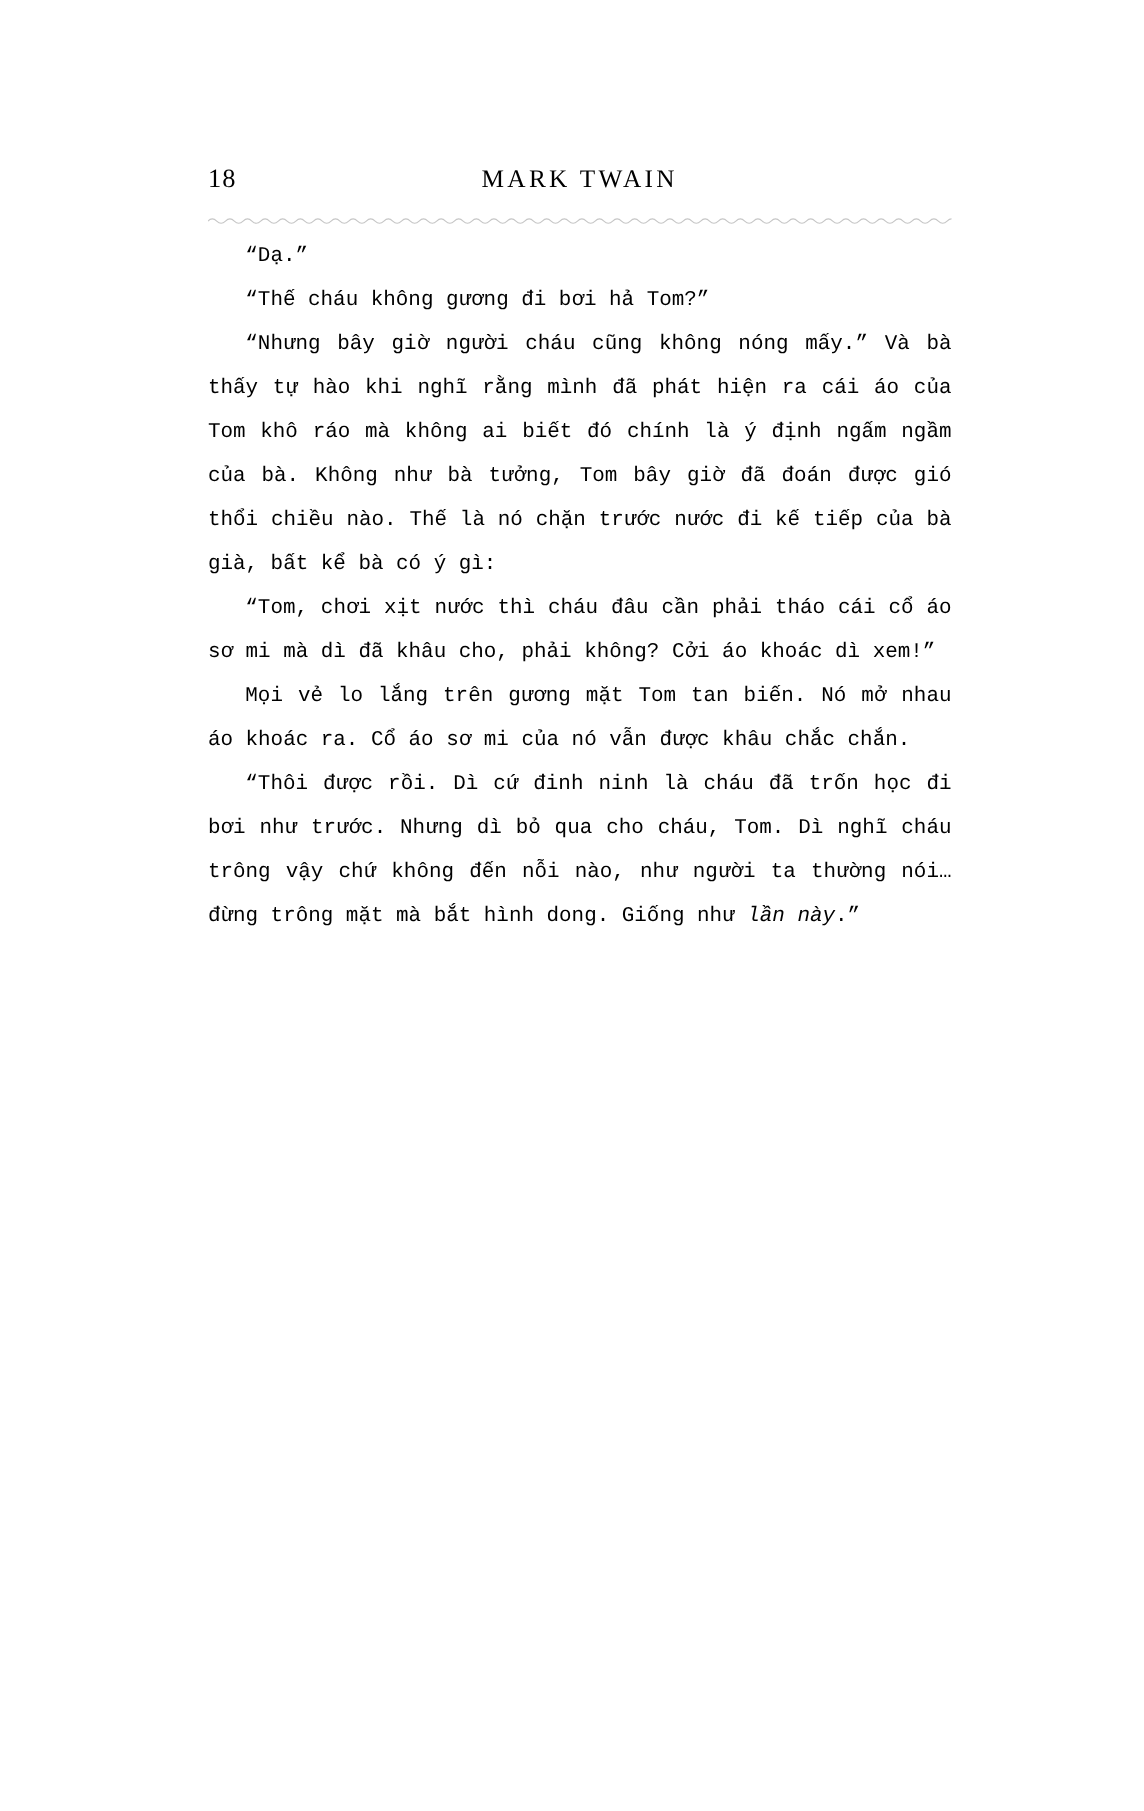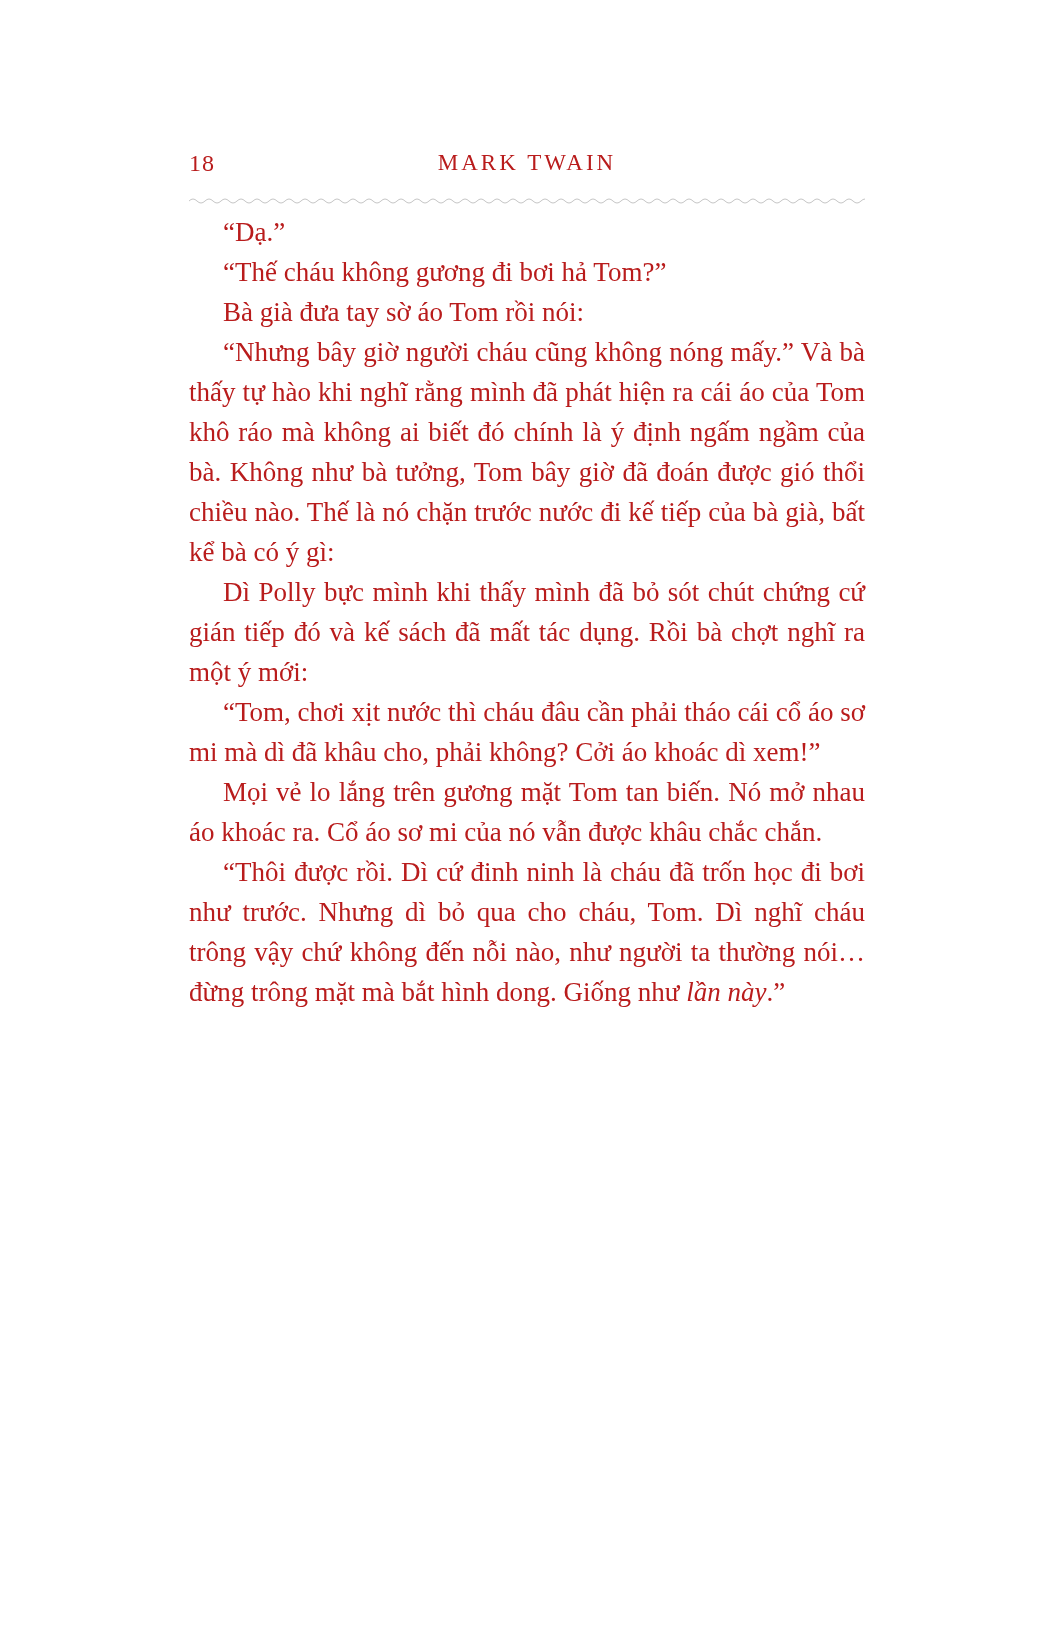--- a/index.html
+++ b/index.html
@@ -6,21 +6,21 @@
     margin: 0;
     padding: 0;
     background: #ffffff;
   }
   .page {
     position: relative;
     width: 1040px;
     height: 1646px;
     background: #ffffff;
     font-family: "Liberation Serif", "DejaVu Serif", serif;
-    color: #b91c1c;
+    color: #000000;
     overflow: hidden;
   }
   .content {
     position: absolute;
     left: 189px;
     top: 148px;
     width: 676px;
   }
   .page-header {
     position: relative;
@@ -50,24 +50,25 @@
   .separator path {
     fill: none;
     stroke: #c6c6c6;
     stroke-width: 1;
   }
   .page-body {
     margin-top: 8px;
   }
   .page-body p {
     margin: 0;
-    font-size: 27px;
+    font-size: 19px;
     line-height: 40px;
     text-align: justify;
     text-indent: 34px;
+    font-family: Liberation Mono, monospace;
   }
   .page-body p em {
     font-style: italic;
   }
 </style>
 </head>
 <body>
 
 <div class="page">
   <div class="content">
@@ -77,23 +78,21 @@
       <span class="running-head">MARK TWAIN</span>
     </div>
 
     <svg class="separator" width="676" height="8" viewBox="0 0 676 8">
       <path d="M0,5 q4,-4 8,0 t8,0 t8,0 t8,0 t8,0 t8,0 t8,0 t8,0 t8,0 t8,0 t8,0 t8,0 t8,0 t8,0 t8,0 t8,0 t8,0 t8,0 t8,0 t8,0 t8,0 t8,0 t8,0 t8,0 t8,0 t8,0 t8,0 t8,0 t8,0 t8,0 t8,0 t8,0 t8,0 t8,0 t8,0 t8,0 t8,0 t8,0 t8,0 t8,0 t8,0 t8,0 t8,0 t8,0 t8,0 t8,0 t8,0 t8,0 t8,0 t8,0 t8,0 t8,0 t8,0 t8,0 t8,0 t8,0 t8,0 t8,0 t8,0 t8,0 t8,0 t8,0 t8,0 t8,0 t8,0 t8,0 t8,0 t8,0 t8,0 t8,0 t8,0 t8,0 t8,0 t8,0 t8,0 t8,0 t8,0 t8,0 t8,0 t8,0 t8,0 t8,0 t8,0 t8,0 t8,0"></path>
     </svg>
 
     <div class="page-body">
       <p>“Dạ.”</p>
       <p>“Thế cháu không gương đi bơi hả Tom?”</p>
-      <p>Bà già đưa tay sờ áo Tom rồi nói:</p>
       <p>“Nhưng bây giờ người cháu cũng không nóng mấy.” Và bà thấy tự hào khi nghĩ rằng mình đã phát hiện ra cái áo của Tom khô ráo mà không ai biết đó chính là ý định ngấm ngầm của bà. Không như bà tưởng, Tom bây giờ đã đoán được gió thổi chiều nào. Thế là nó chặn trước nước đi kế tiếp của bà già, bất kể bà có ý gì:</p>
-      <p>Dì Polly bực mình khi thấy mình đã bỏ sót chút chứng cứ gián tiếp đó và kế sách đã mất tác dụng. Rồi bà chợt nghĩ ra một ý mới:</p>
       <p>“Tom, chơi xịt nước thì cháu đâu cần phải tháo cái cổ áo sơ mi mà dì đã khâu cho, phải không? Cởi áo khoác dì xem!”</p>
       <p>Mọi vẻ lo lắng trên gương mặt Tom tan biến. Nó mở nhau áo khoác ra. Cổ áo sơ mi của nó vẫn được khâu chắc chắn.</p>
       <p>
         <span>“Thôi được rồi. Dì cứ đinh ninh là cháu đã trốn học đi bơi như trước. Nhưng dì bỏ qua cho cháu, Tom. Dì nghĩ cháu trông vậy chứ không đến nỗi nào, như người ta thường nói… đừng trông mặt mà bắt hình dong. Giống như </span><em>lần này</em><span>.”</span>
       </p>
     </div>
 
   </div>
 </div>
 

